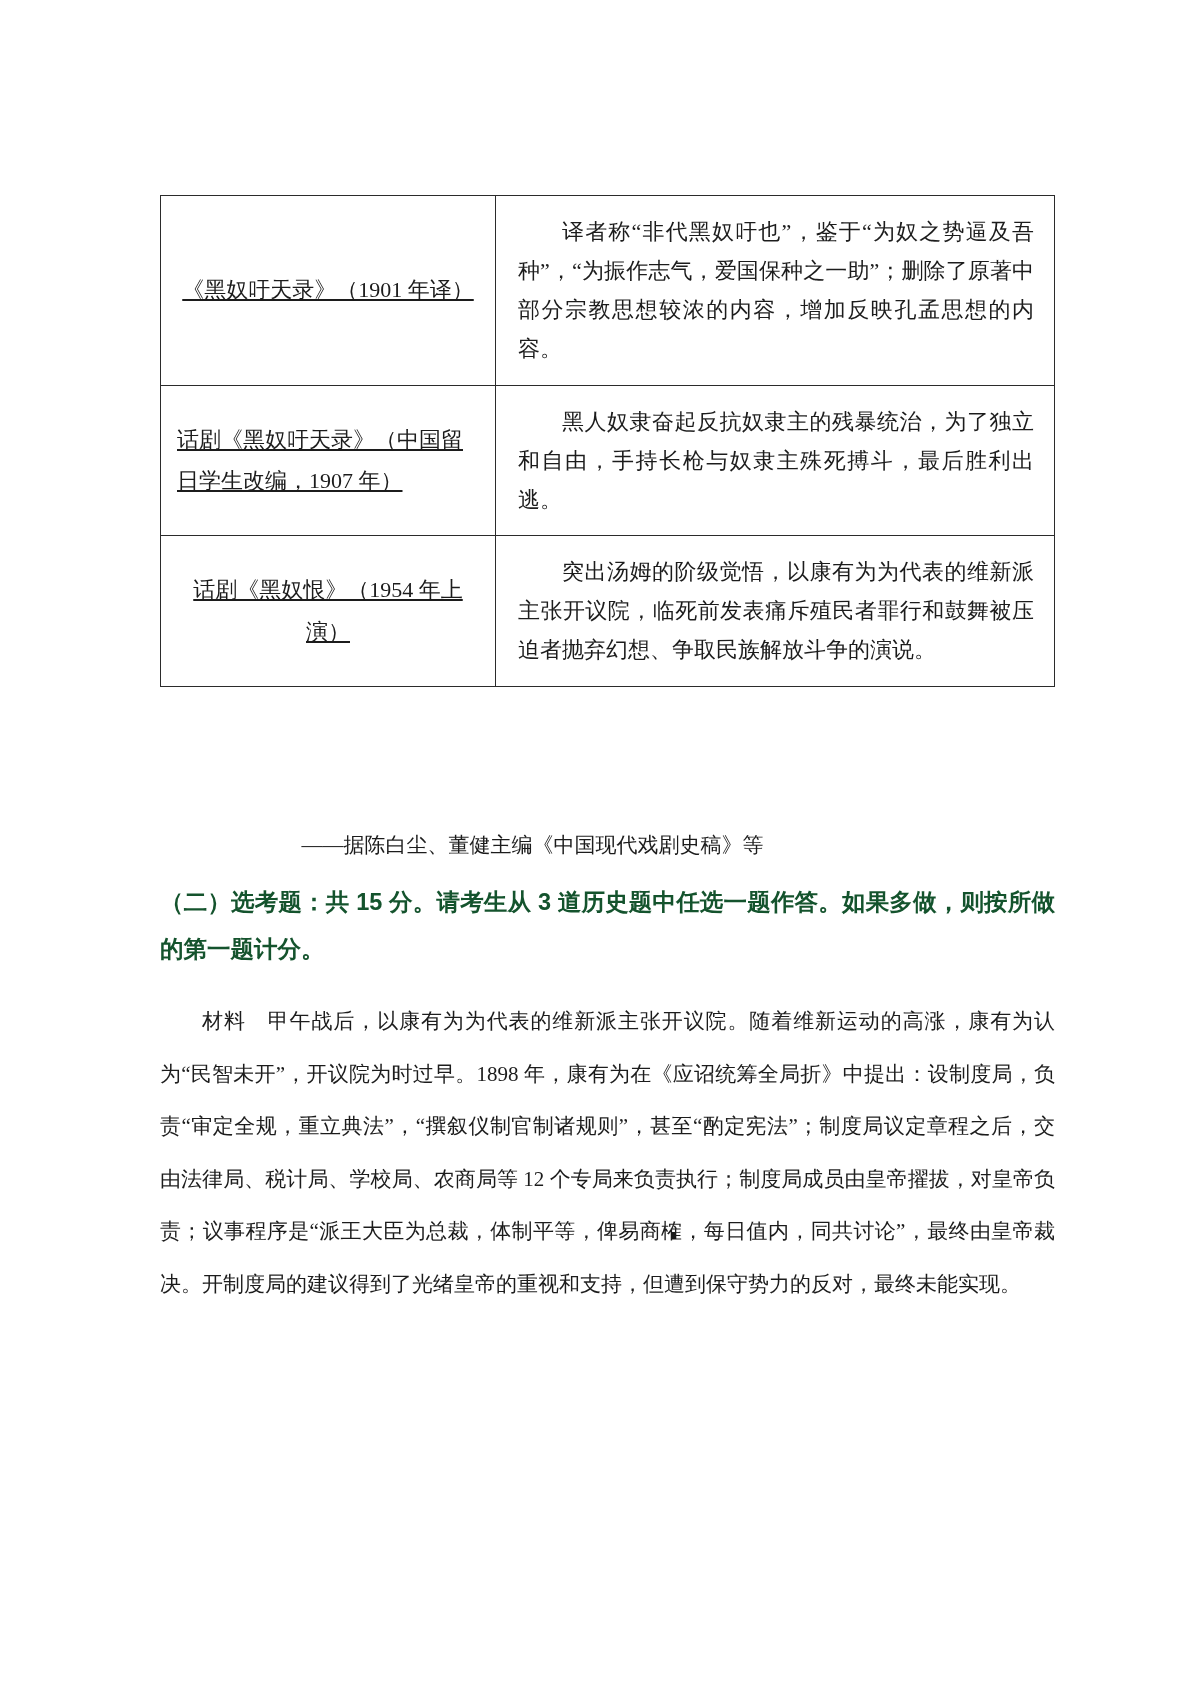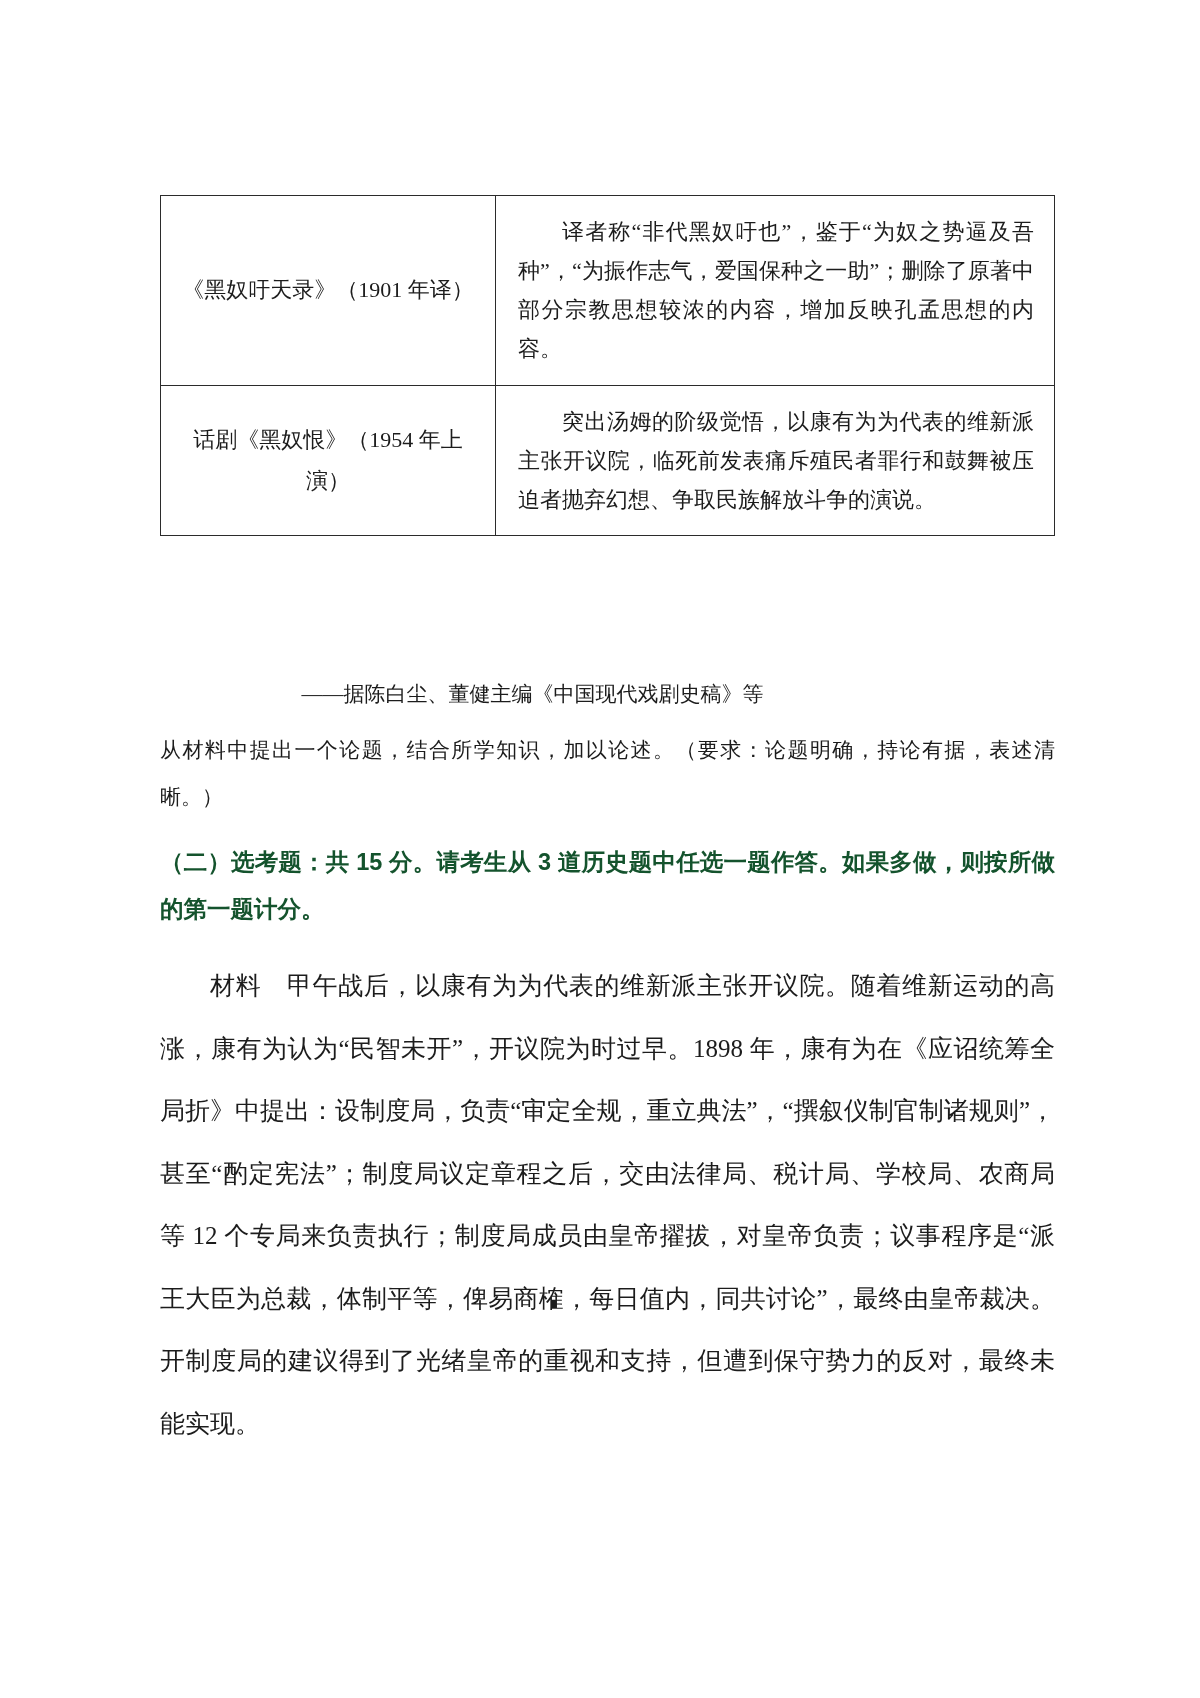--- a/index.html
+++ b/index.html
@@ -26,20 +26,21 @@
   table.doc-table td {
     border: 1.6px solid #2b2b2b;
     vertical-align: middle;
     font-size: 22px;
   }
   td.cell-left {
     width: 335px;
     text-align: center;
     padding: 14px 16px;
     line-height: 1.9;
+    text-decoration: underline;
   }
   td.cell-left.tl { text-align: left; }
   td.cell-right {
     padding: 16px 20px 16px 22px;
     text-align: justify;
     text-indent: 2em;
     line-height: 1.78;
   }
   tr.row-tall td { height: 150px; }
   tr.row-mid  td { height: 106px; }
@@ -66,47 +67,50 @@
     text-align: justify;
     color: #14532d;
   }
   .q-title {
     margin-top: 58px;
     font-size: 21.5px;
     line-height: 1.6;
   }
   .material {
     margin-top: 22px;
-    font-size: 25px;
+    font-size: 21px;
     line-height: 2.5;
     text-align: justify;
     text-indent: 2em;
   }
 </style>
 </head>
 <body>
 
 <div class="page">
 
   <table class="doc-table">
     <tbody>
       <tr class="row-tall">
         <td class="cell-left">《黑奴吁天录》（1901 年译）</td>
         <td class="cell-right">译者称“非代黑奴吁也”，鉴于“为奴之势逼及吾种”，“为振作志气，爱国保种之一助”；删除了原著中部分宗教思想较浓的内容，增加反映孔孟思想的内容。</td>
       </tr>
+      <tr class="row-mid">
+        <td class="cell-left tl">话剧《黑奴吁天录》（中国留日学生改编，1907 年）</td>
+        <td class="cell-right">黑人奴隶奋起反抗奴隶主的残暴统治，为了独立和自由，手持长枪与奴隶主殊死搏斗，最后胜利出逃。</td>
+      </tr>
       <tr class="row-tall">
         <td class="cell-left">话剧《黑奴恨》（1954 年上演）</td>
         <td class="cell-right">突出汤姆的阶级觉悟，以康有为为代表的维新派主张开议院，临死前发表痛斥殖民者罪行和鼓舞被压迫者抛弃幻想、争取民族解放斗争的演说。</td>
       </tr>
     </tbody>
   </table>
 
   <p class="source source-1">——据陈白尘、董健主编《中国现代戏剧史稿》等</p>
 
-  <p class="body-text task-text">从材料中提出一个论题，结合所学知识，加以论述。（要求：论题明确，持论有据，表述清晰。）</p>
 
   <p class="section-header">（二）选考题：共 15 分。请考生从 3 道历史题中任选一题作答。如果多做，则按所做的第一题计分。</p>
 
 
   <p class="material">材料　甲午战后，以康有为为代表的维新派主张开议院。随着维新运动的高涨，康有为认为“民智未开”，开议院为时过早。1898 年，康有为在《应诏统筹全局折》中提出：设制度局，负责“审定全规，重立典法”，“撰叙仪制官制诸规则”，甚至“酌定宪法”；制度局议定章程之后，交由法律局、税计局、学校局、农商局等 12 个专局来负责执行；制度局成员由皇帝擢拔，对皇帝负责；议事程序是“派王大臣为总裁，体制平等，俾易商榷，每日值内，同共讨论”，最终由皇帝裁决。开制度局的建议得到了光绪皇帝的重视和支持，但遭到保守势力的反对，最终未能实现。</p>
 
 
 </div>
 
 </body></html>

